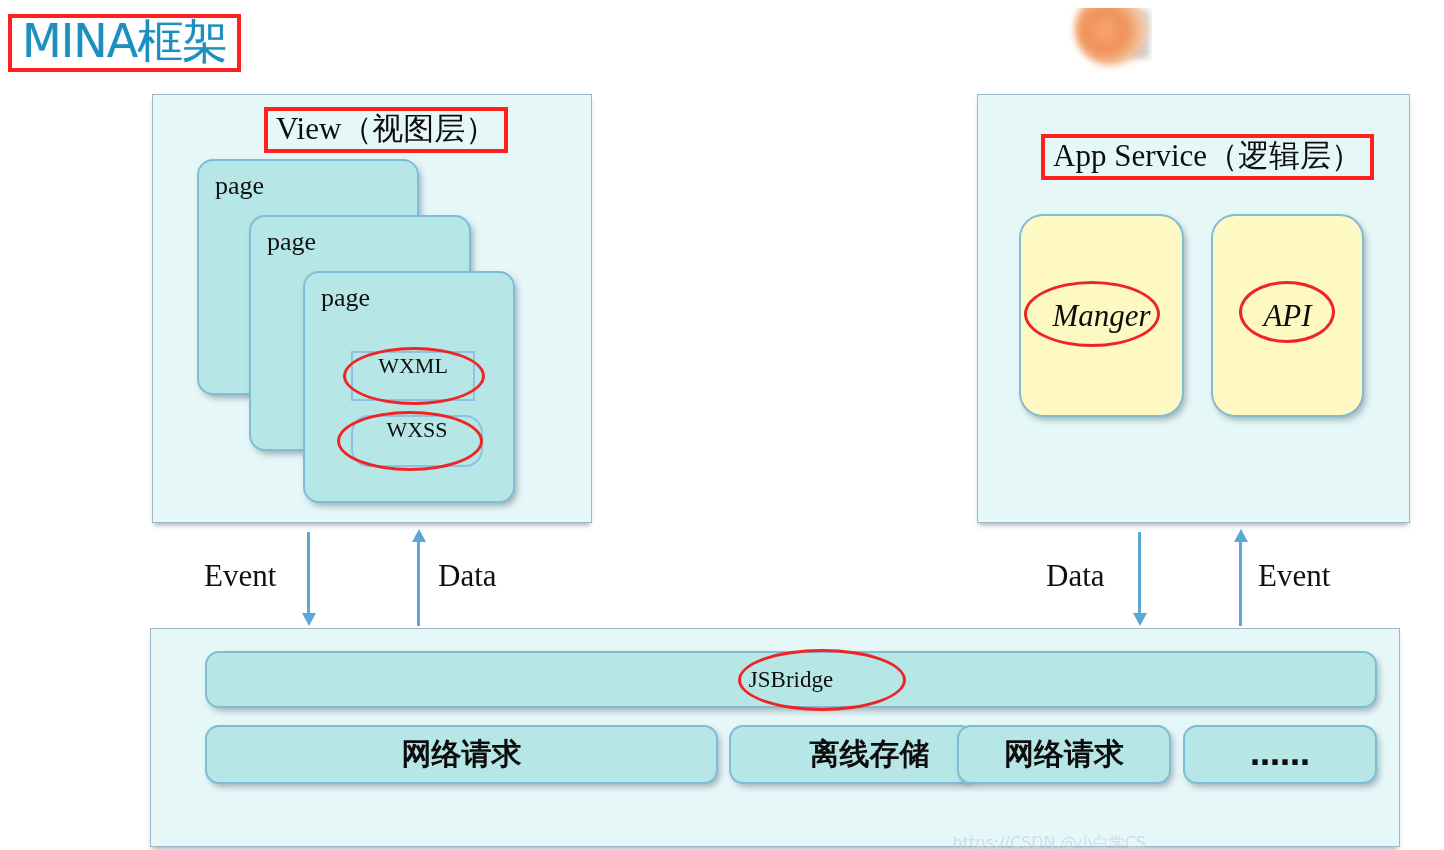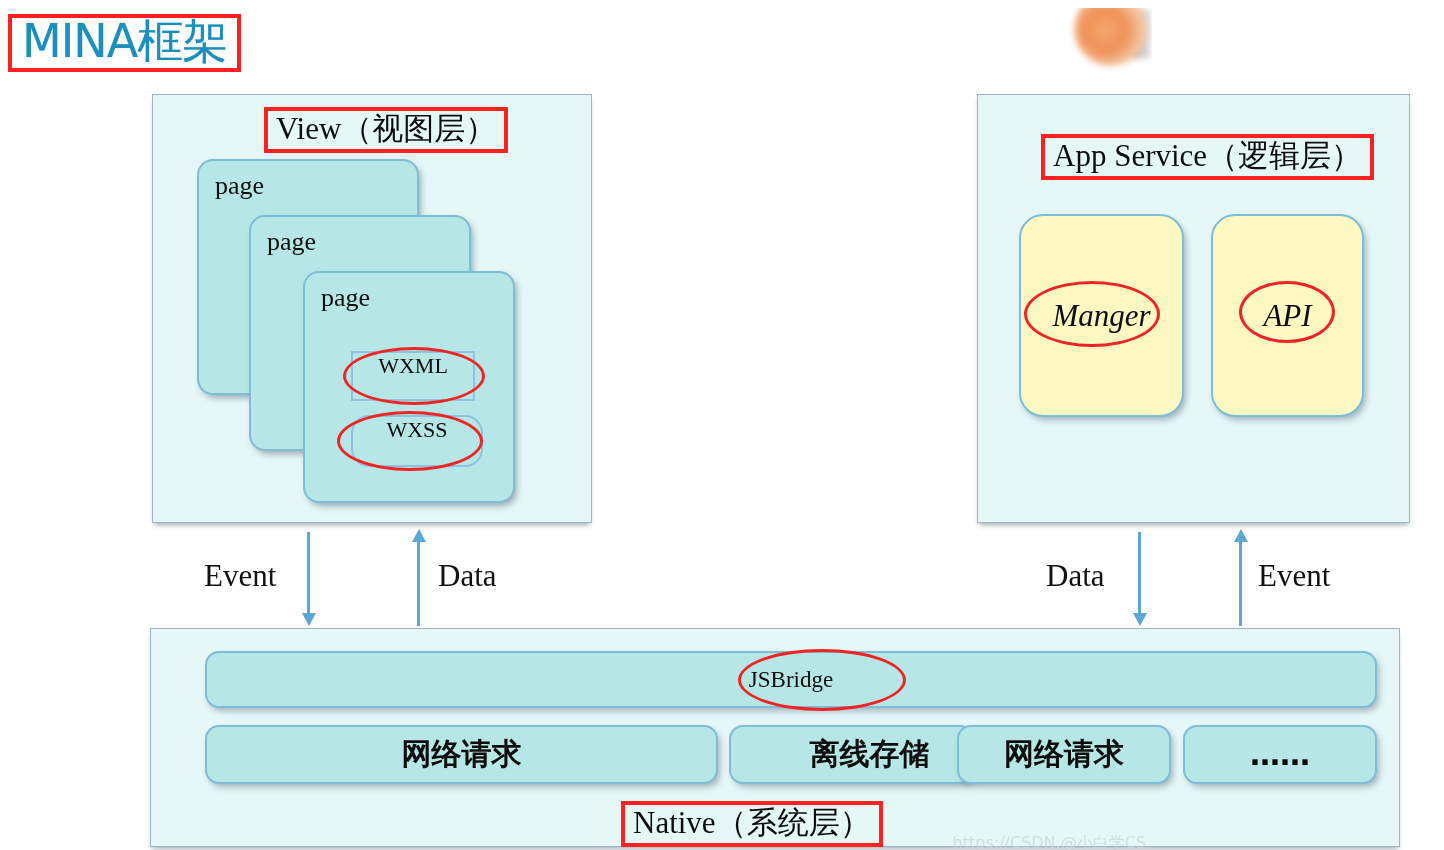--- a/index.html
+++ b/index.html
@@ -247,22 +247,19 @@
     <div class="bar" style="left:578px;top:96px;width:245px;height:59px;padding-left:36px;">
       <span class="bar-label cjk">离线存储</span>
     </div>
     <div class="bar" style="left:806px;top:96px;width:214px;height:59px;">
       <span class="bar-label cjk">网络请求</span>
     </div>
     <div class="bar" style="left:1032px;top:96px;width:194px;height:59px;">
       <span class="bar-label cjk">……</span>
     </div>
 
-    <div class="layer-title" style="left:470px;top:172px;">
-      <span>Native（系统层）</span>
-    </div>
   </div>
 
   <div class="ellipse" style="left:738px;top:641px;width:168px;height:62px;"></div>
 
   <span class="watermark">https://CSDN.@小白学CS</span>
 
 </div>
 
 </body></html>

